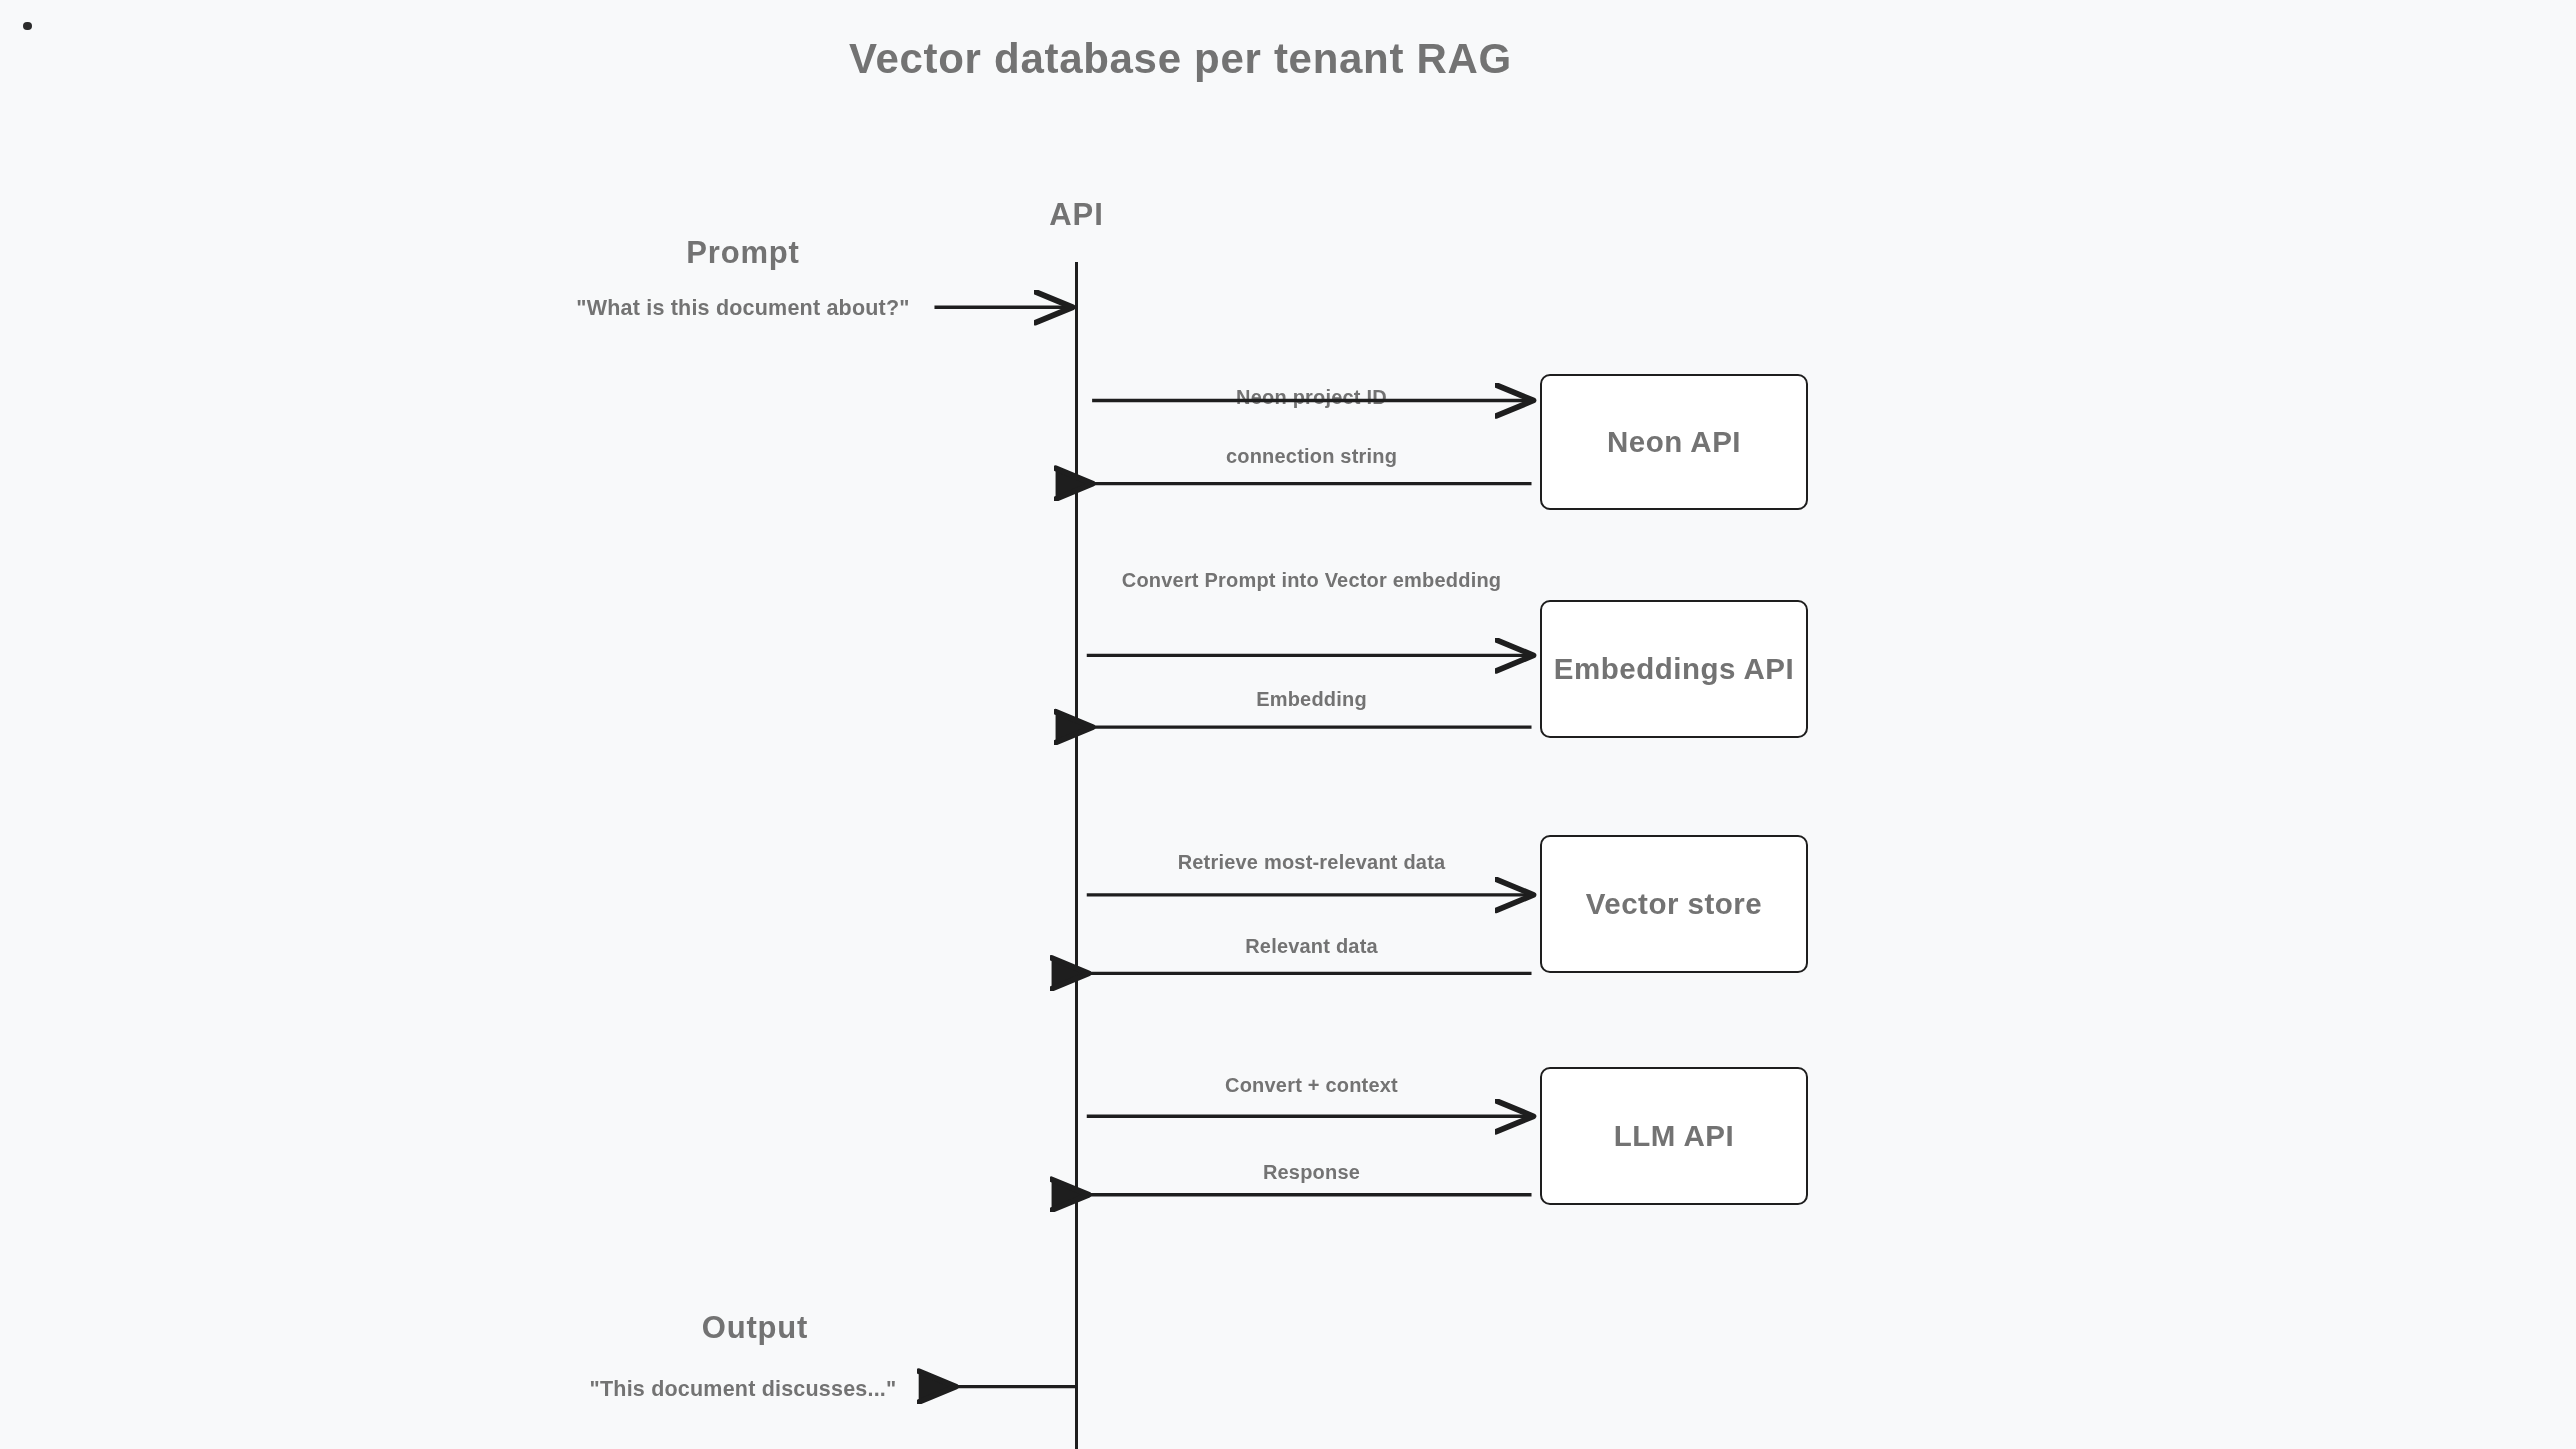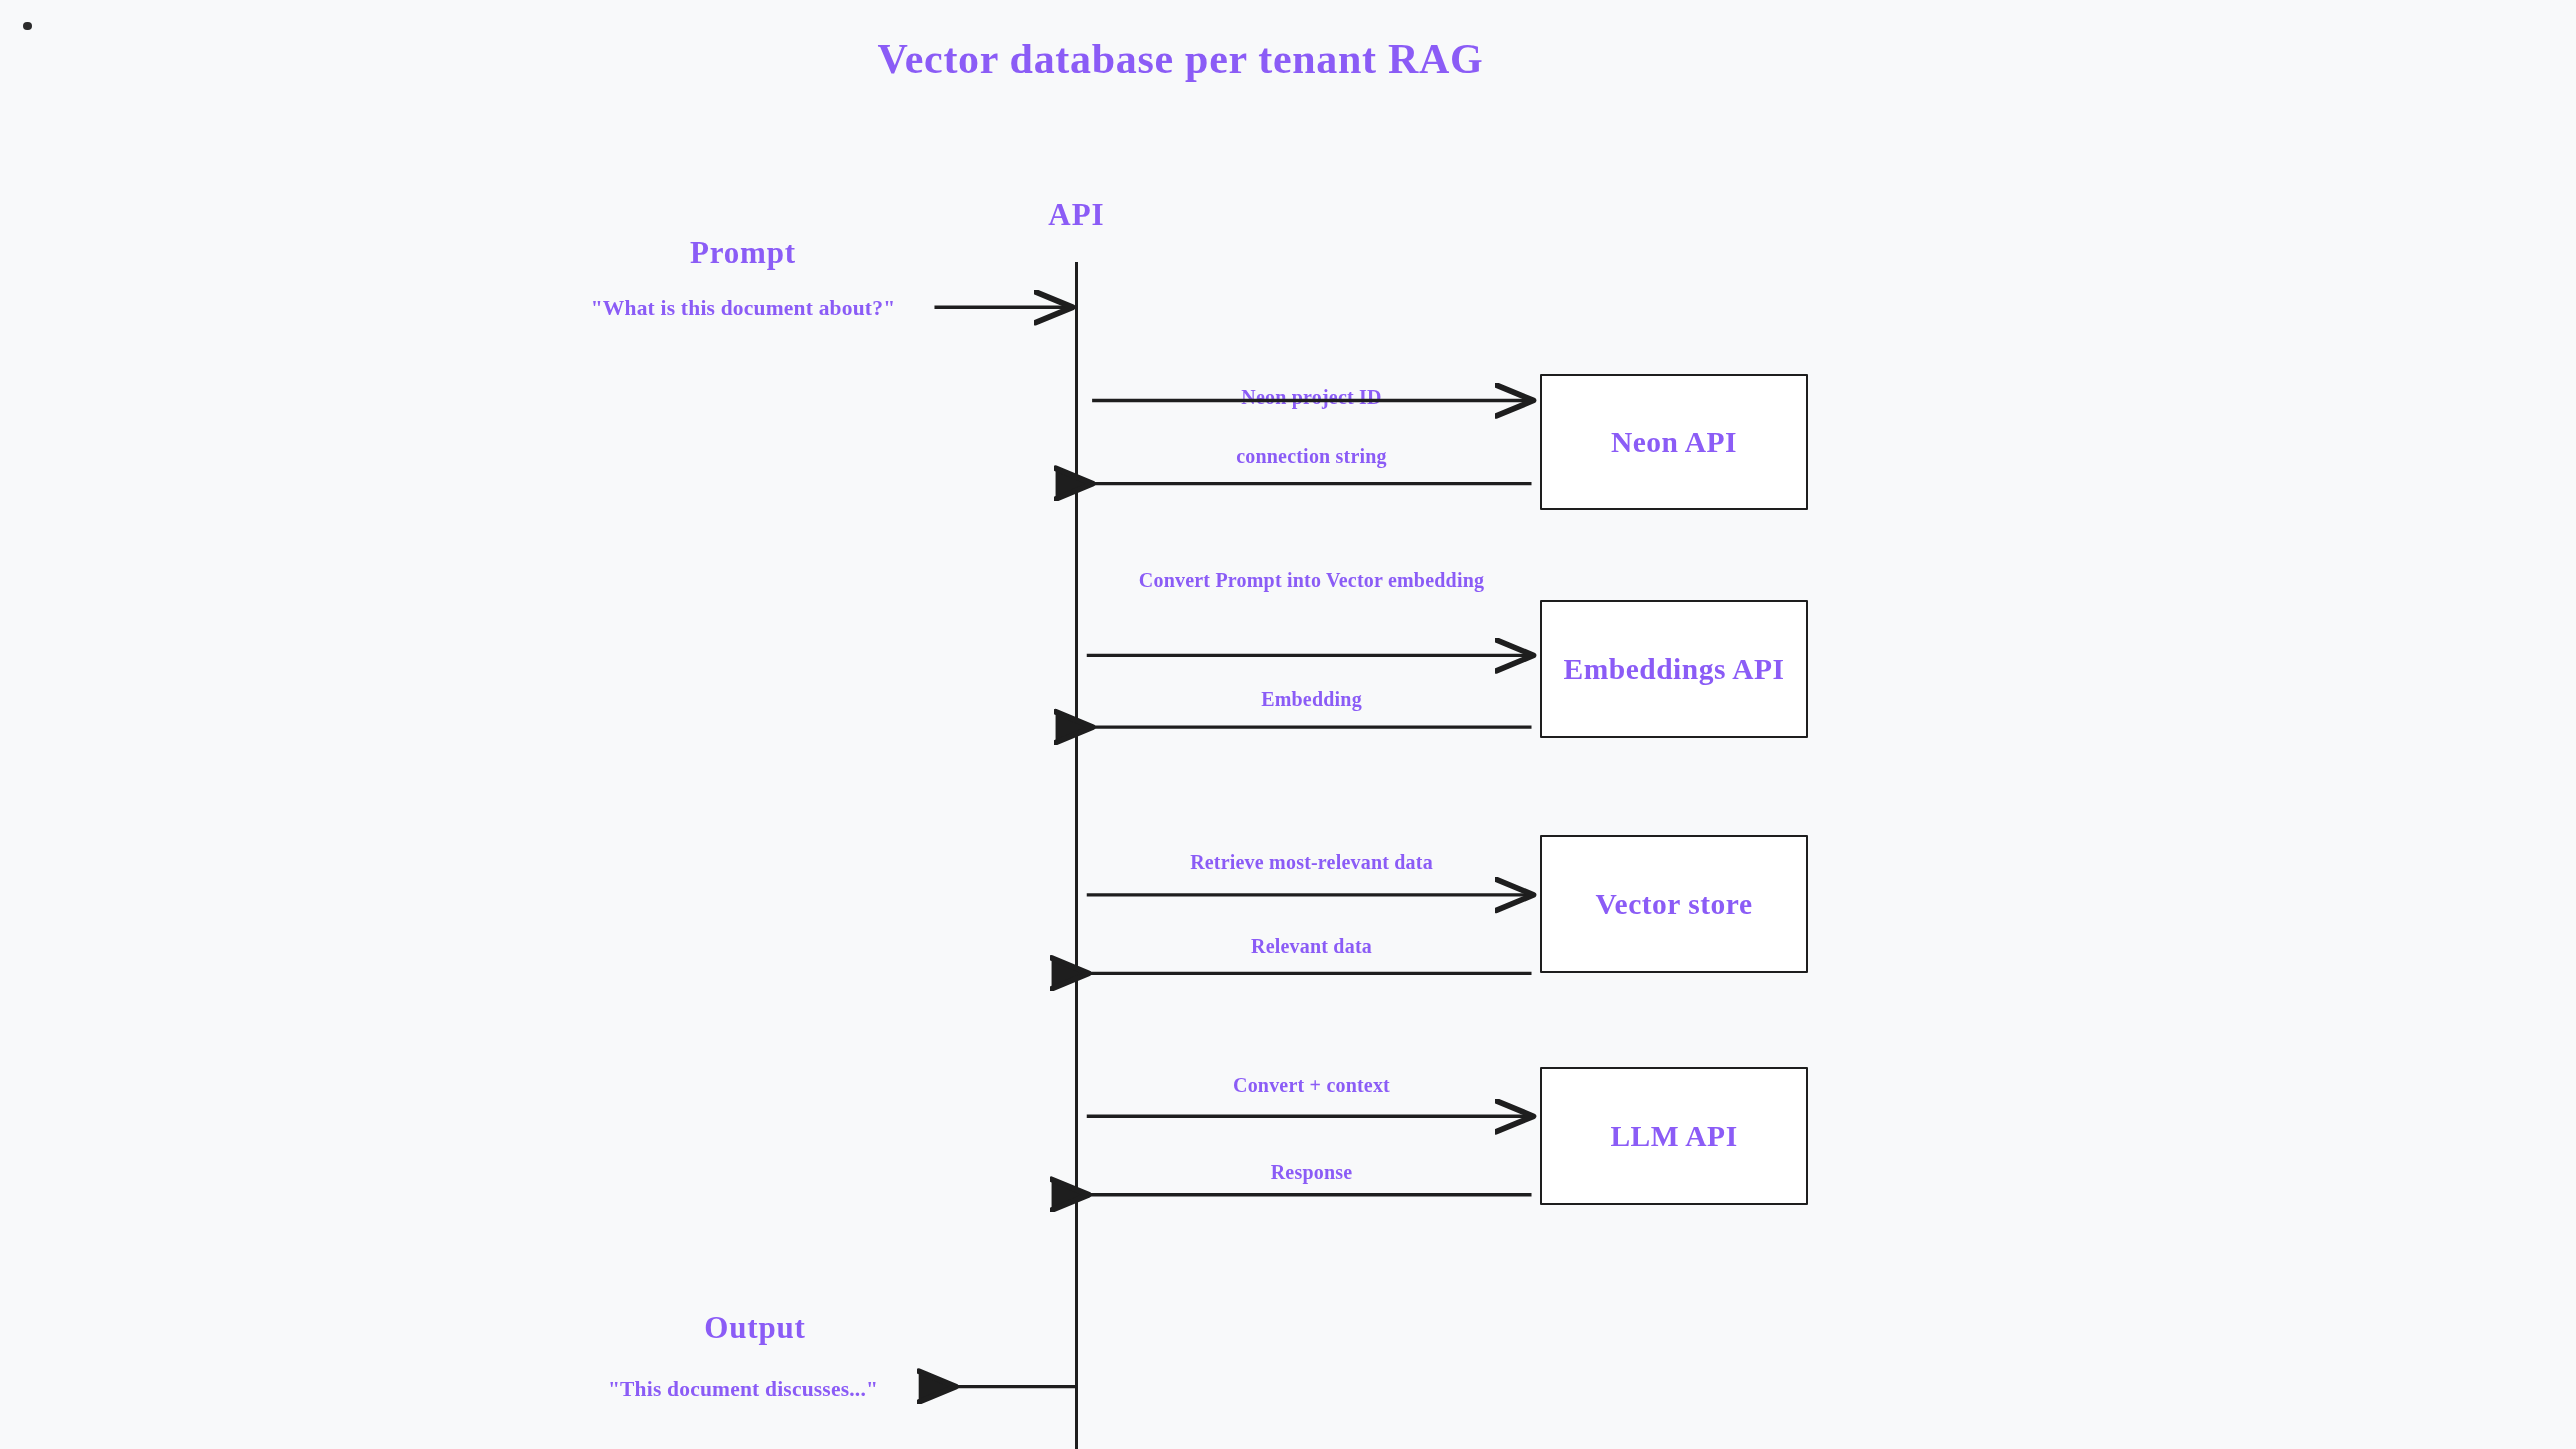--- a/index.html
+++ b/index.html
@@ -32,24 +32,24 @@
     left: 23px;
     top: 21.5px;
     width: 8.7px;
     height: 8.7px;
     border-radius: 50%;
     background: #2b2b2b;
   }
 
   
   .hand {
-    font-family: Liberation Serif, serif;
+    font-family: Liberation Sans, sans-serif;
     font-weight: 700;
     letter-spacing: 0.3px;
-    color: #8b5cf6;
+    color: #737373;
   }
 
   .diagram-title {
     position: absolute;
     left: 0;
     top: 35px;
     width: 2361px;
     text-align: center;
     font-size: 42px;
     line-height: 1.15;
@@ -104,21 +104,21 @@
   #output-heading { left: 567px; top: 1311px; }
   #output-text    { left: 555px; top: 1375px; }
 
   
   .node-box {
     position: absolute;
     left: 1540px;
     width: 268px;
     background: #ffffff;
     border: 2px solid #1e1e1e;
-    border-radius: 1px;
+    border-radius: 10px;
     box-sizing: border-box;
     display: flex;
     align-items: center;
     justify-content: center;
     text-align: center;
     font-size: 29.5px;
     font-weight: 700;
     line-height: 1.3;
     letter-spacing: 0.5px;
     padding: 5.4px 9.4px;

